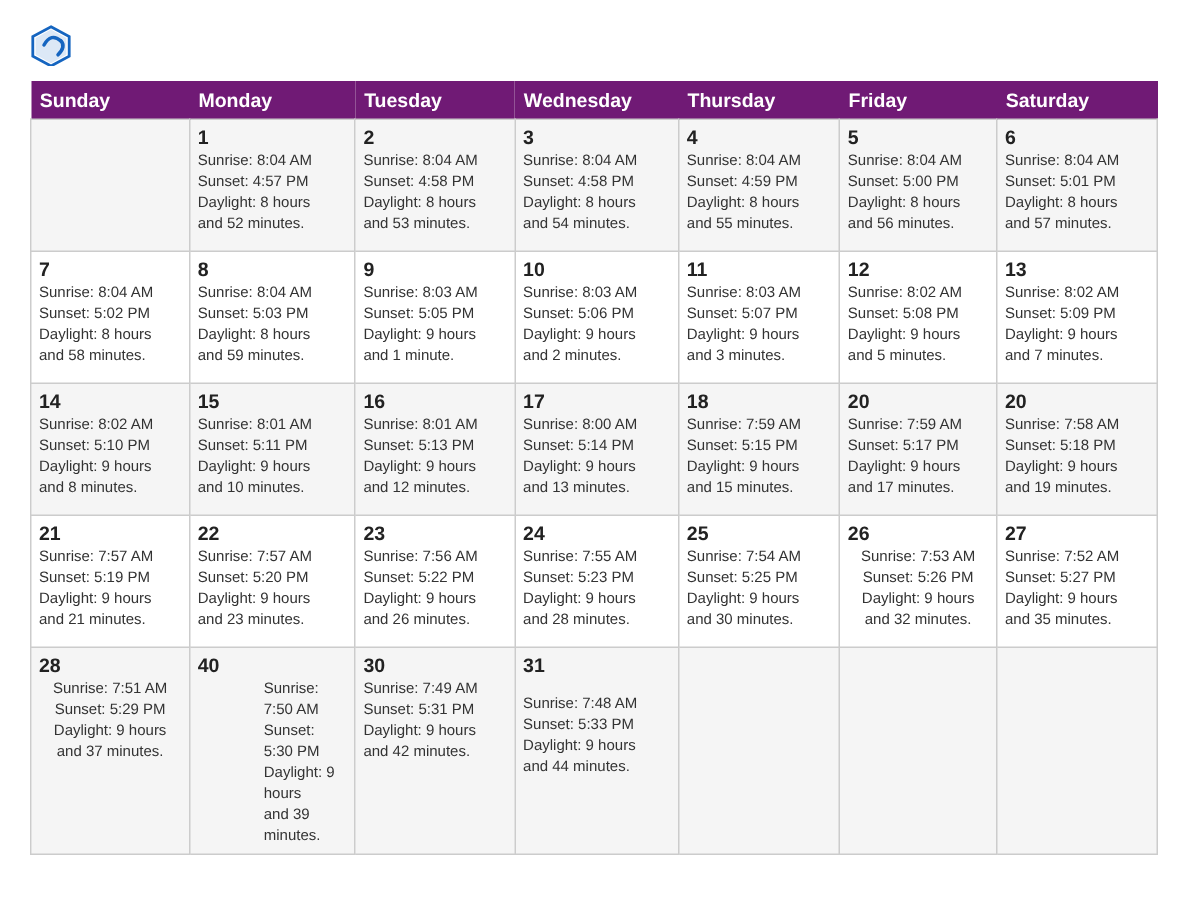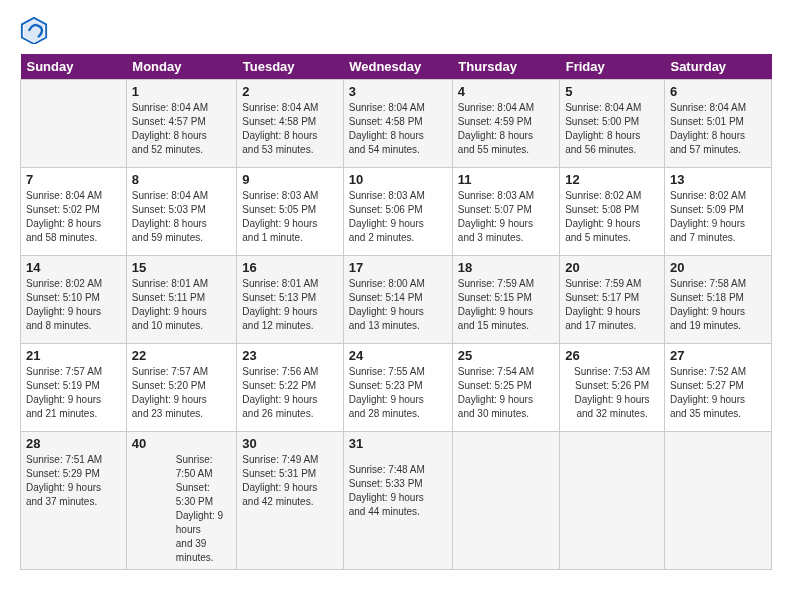--- a/index.html
+++ b/index.html
@@ -320,21 +320,21 @@
             <span class="day-num">27</span>
             <div class="day-info" style="white-space: pre-line;">Sunrise: 7:52 AM
 Sunset: 5:27 PM
 Daylight: 9 hours
 and 35 minutes.</div>
           </td>
         </tr>
         <tr>
           <td>
             <span class="day-num">28</span>
-            <div class="day-info" style="white-space: pre-line;">Sunrise: 7:51 AM
+            <div class="day-info" style="white-space: pre-line; text-align: center;">Sunrise: 7:51 AM
 Sunset: 5:29 PM
 Daylight: 9 hours
 and 37 minutes.</div>
           </td>
           <td>
             <span class="day-num">40</span>
             <div class="day-info" style="white-space: pre-line; margin-left: 44px;">Sunrise: 7:50 AM
 Sunset: 5:30 PM
 Daylight: 9 hours
 and 39 minutes.</div>

